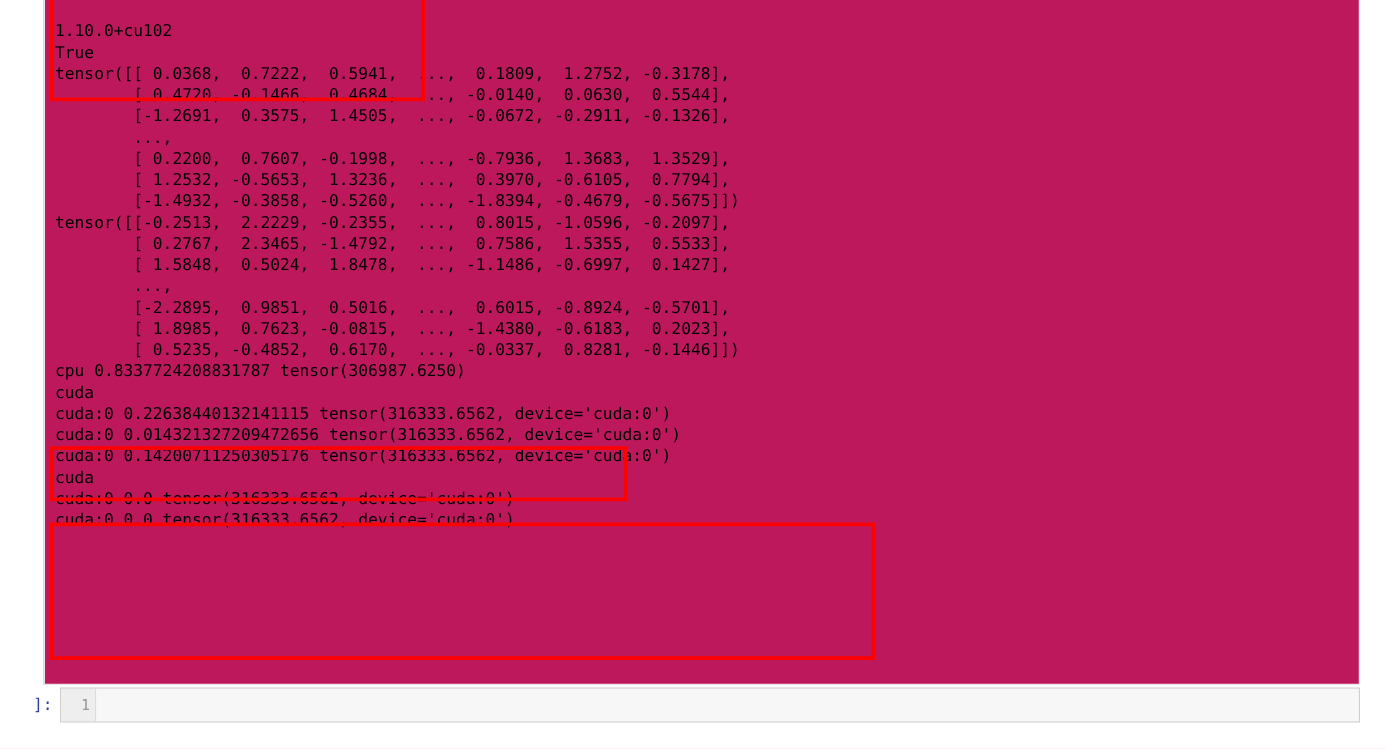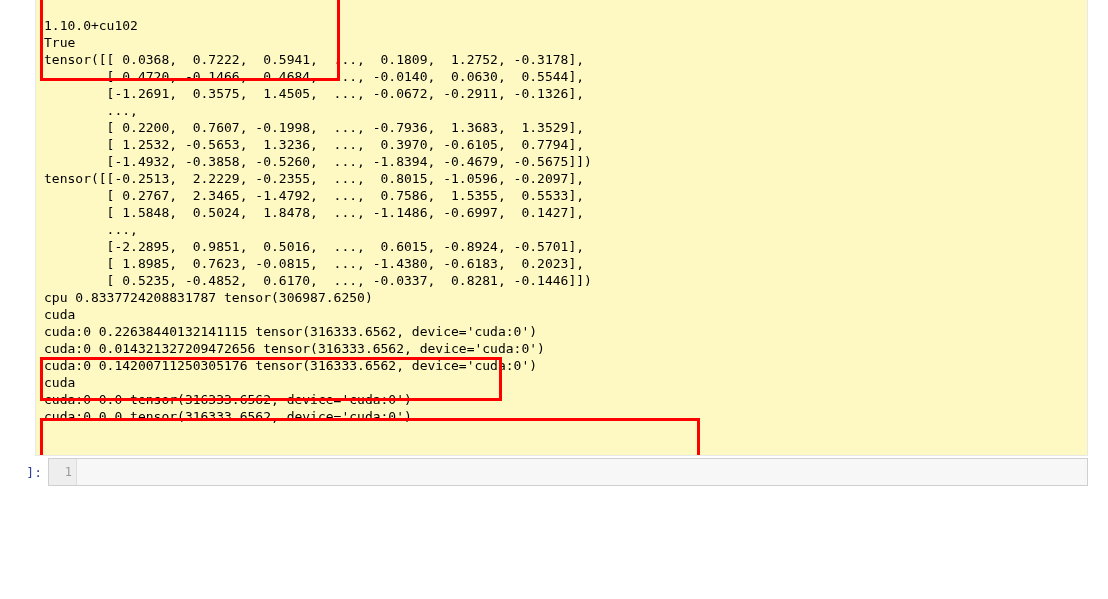--- a/index.html
+++ b/index.html
@@ -17,24 +17,24 @@
   }
   .notebook {
     position: relative;
     width: 1100px;
     height: 599px;
   }
   .cell-output {
     position: relative;
     margin-left: 35px;
     margin-right: 12px;
-    height: 456px;
+    height: 548px;
     border: 1px solid #e8e8e8;
     border-top: none;
-    background: #fef9c3;
+    background: #be185d;
     overflow-y: scroll;
     overflow-x: hidden;
   }
   .cell-output::-webkit-scrollbar { width: 16px; }
   .cell-output::-webkit-scrollbar-track { background: #f1f1f1; }
   .cell-output::-webkit-scrollbar-thumb { background: #c1c1c1; }
   .output-inner {
     position: relative;
     padding: 0 8px 6px 8px;
     white-space: pre;

